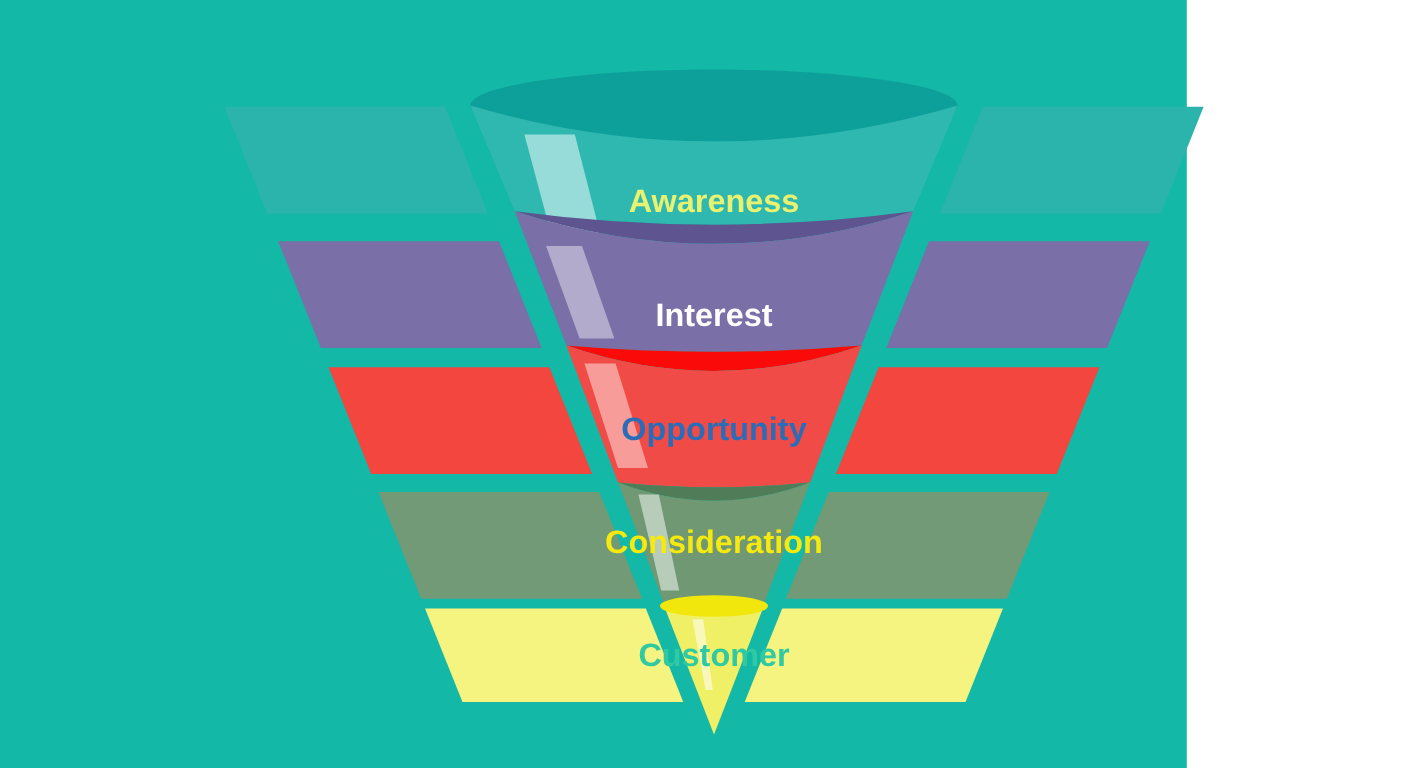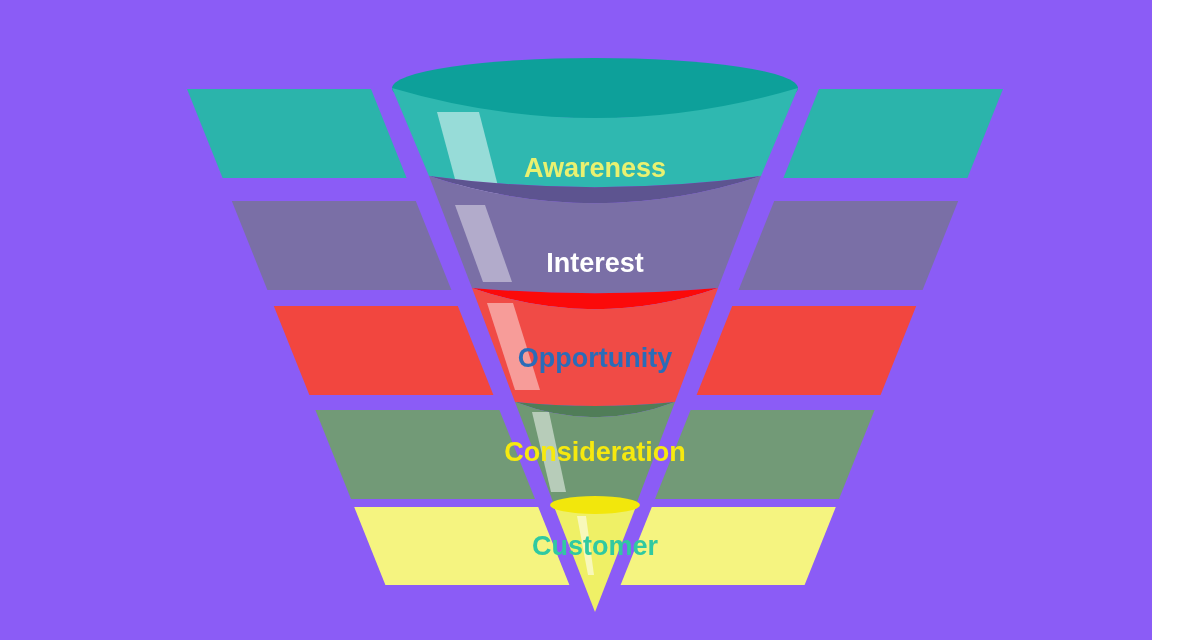--- a/index.html
+++ b/index.html
@@ -6,23 +6,23 @@
     margin: 0;
     padding: 0;
     background: #ffffff;
     width: 1188px;
     height: 640px;
     overflow: hidden;
     font-family: "Liberation Sans", sans-serif;
   }
   .canvas {
     position: relative;
-    width: 1152px;
+    width: 989px;
     height: 640px;
-    background: #8b5cf6;
+    background: #14b8a6;
   }
   svg { display: block; }
   .stage-label {
     font-family: "Liberation Sans", sans-serif;
     font-weight: 700;
     font-size: 27px;
     text-anchor: middle;
   }
   .stripe { fill: #ffffff; }
 </style>

